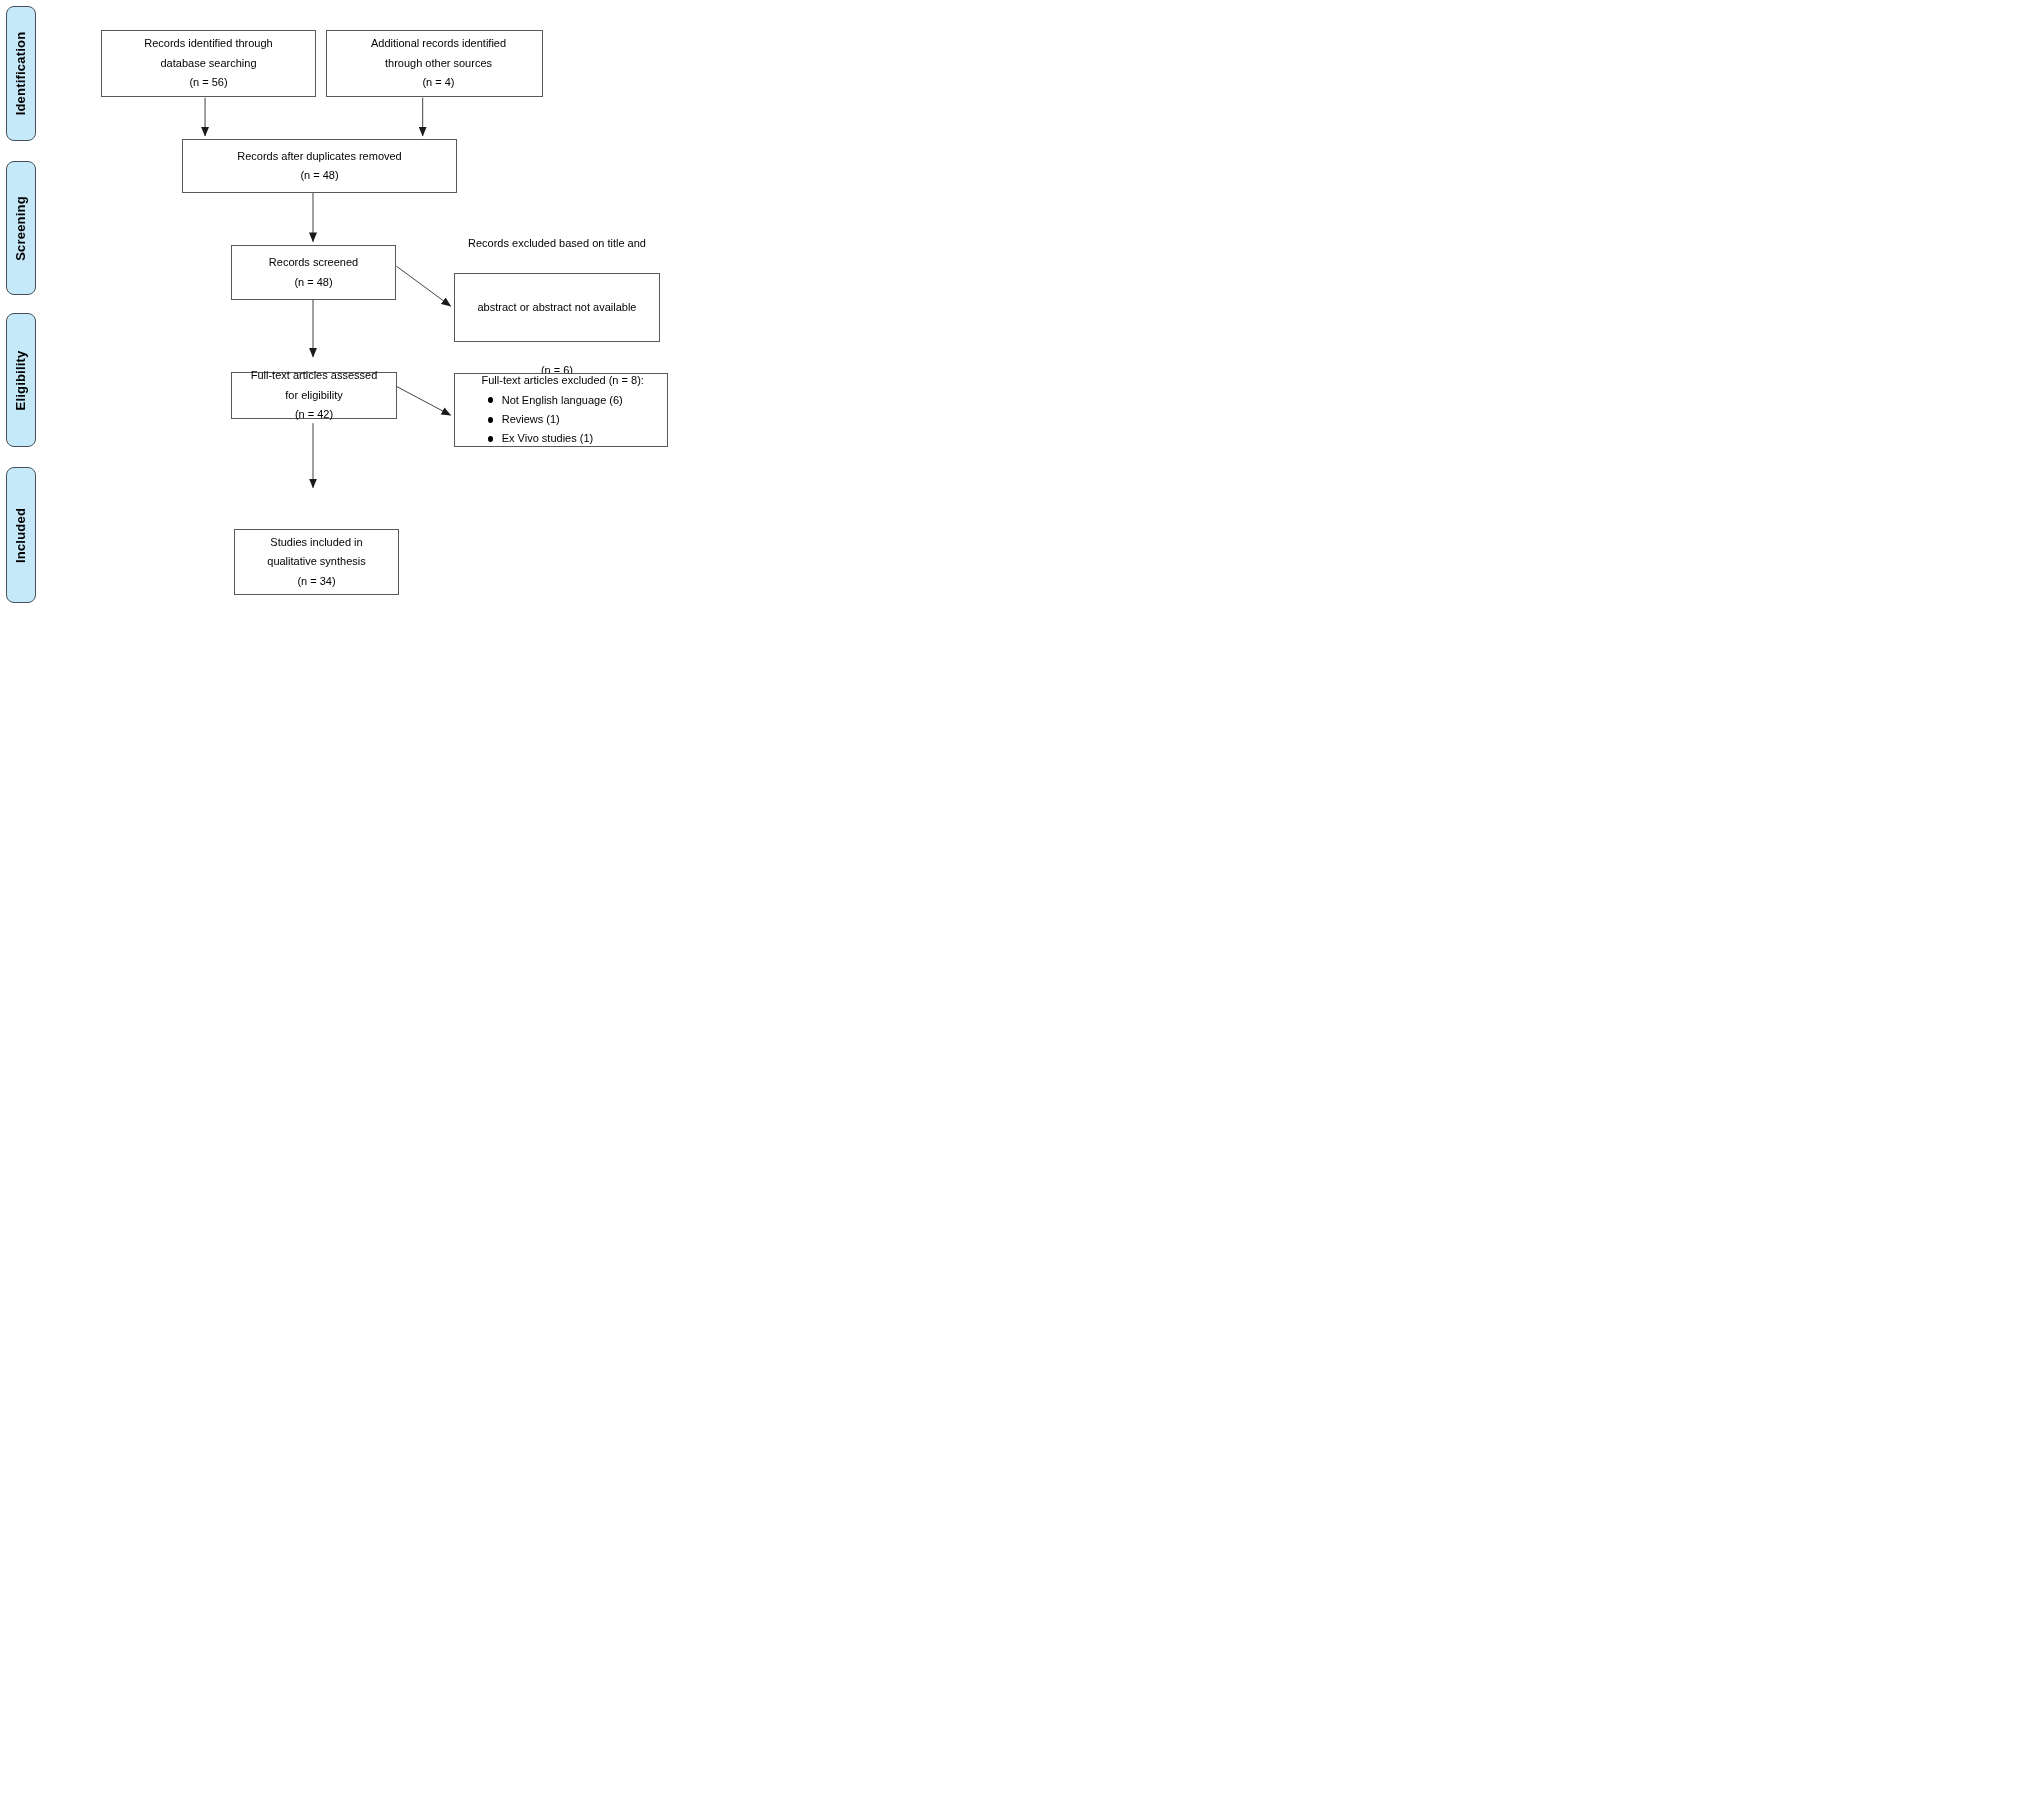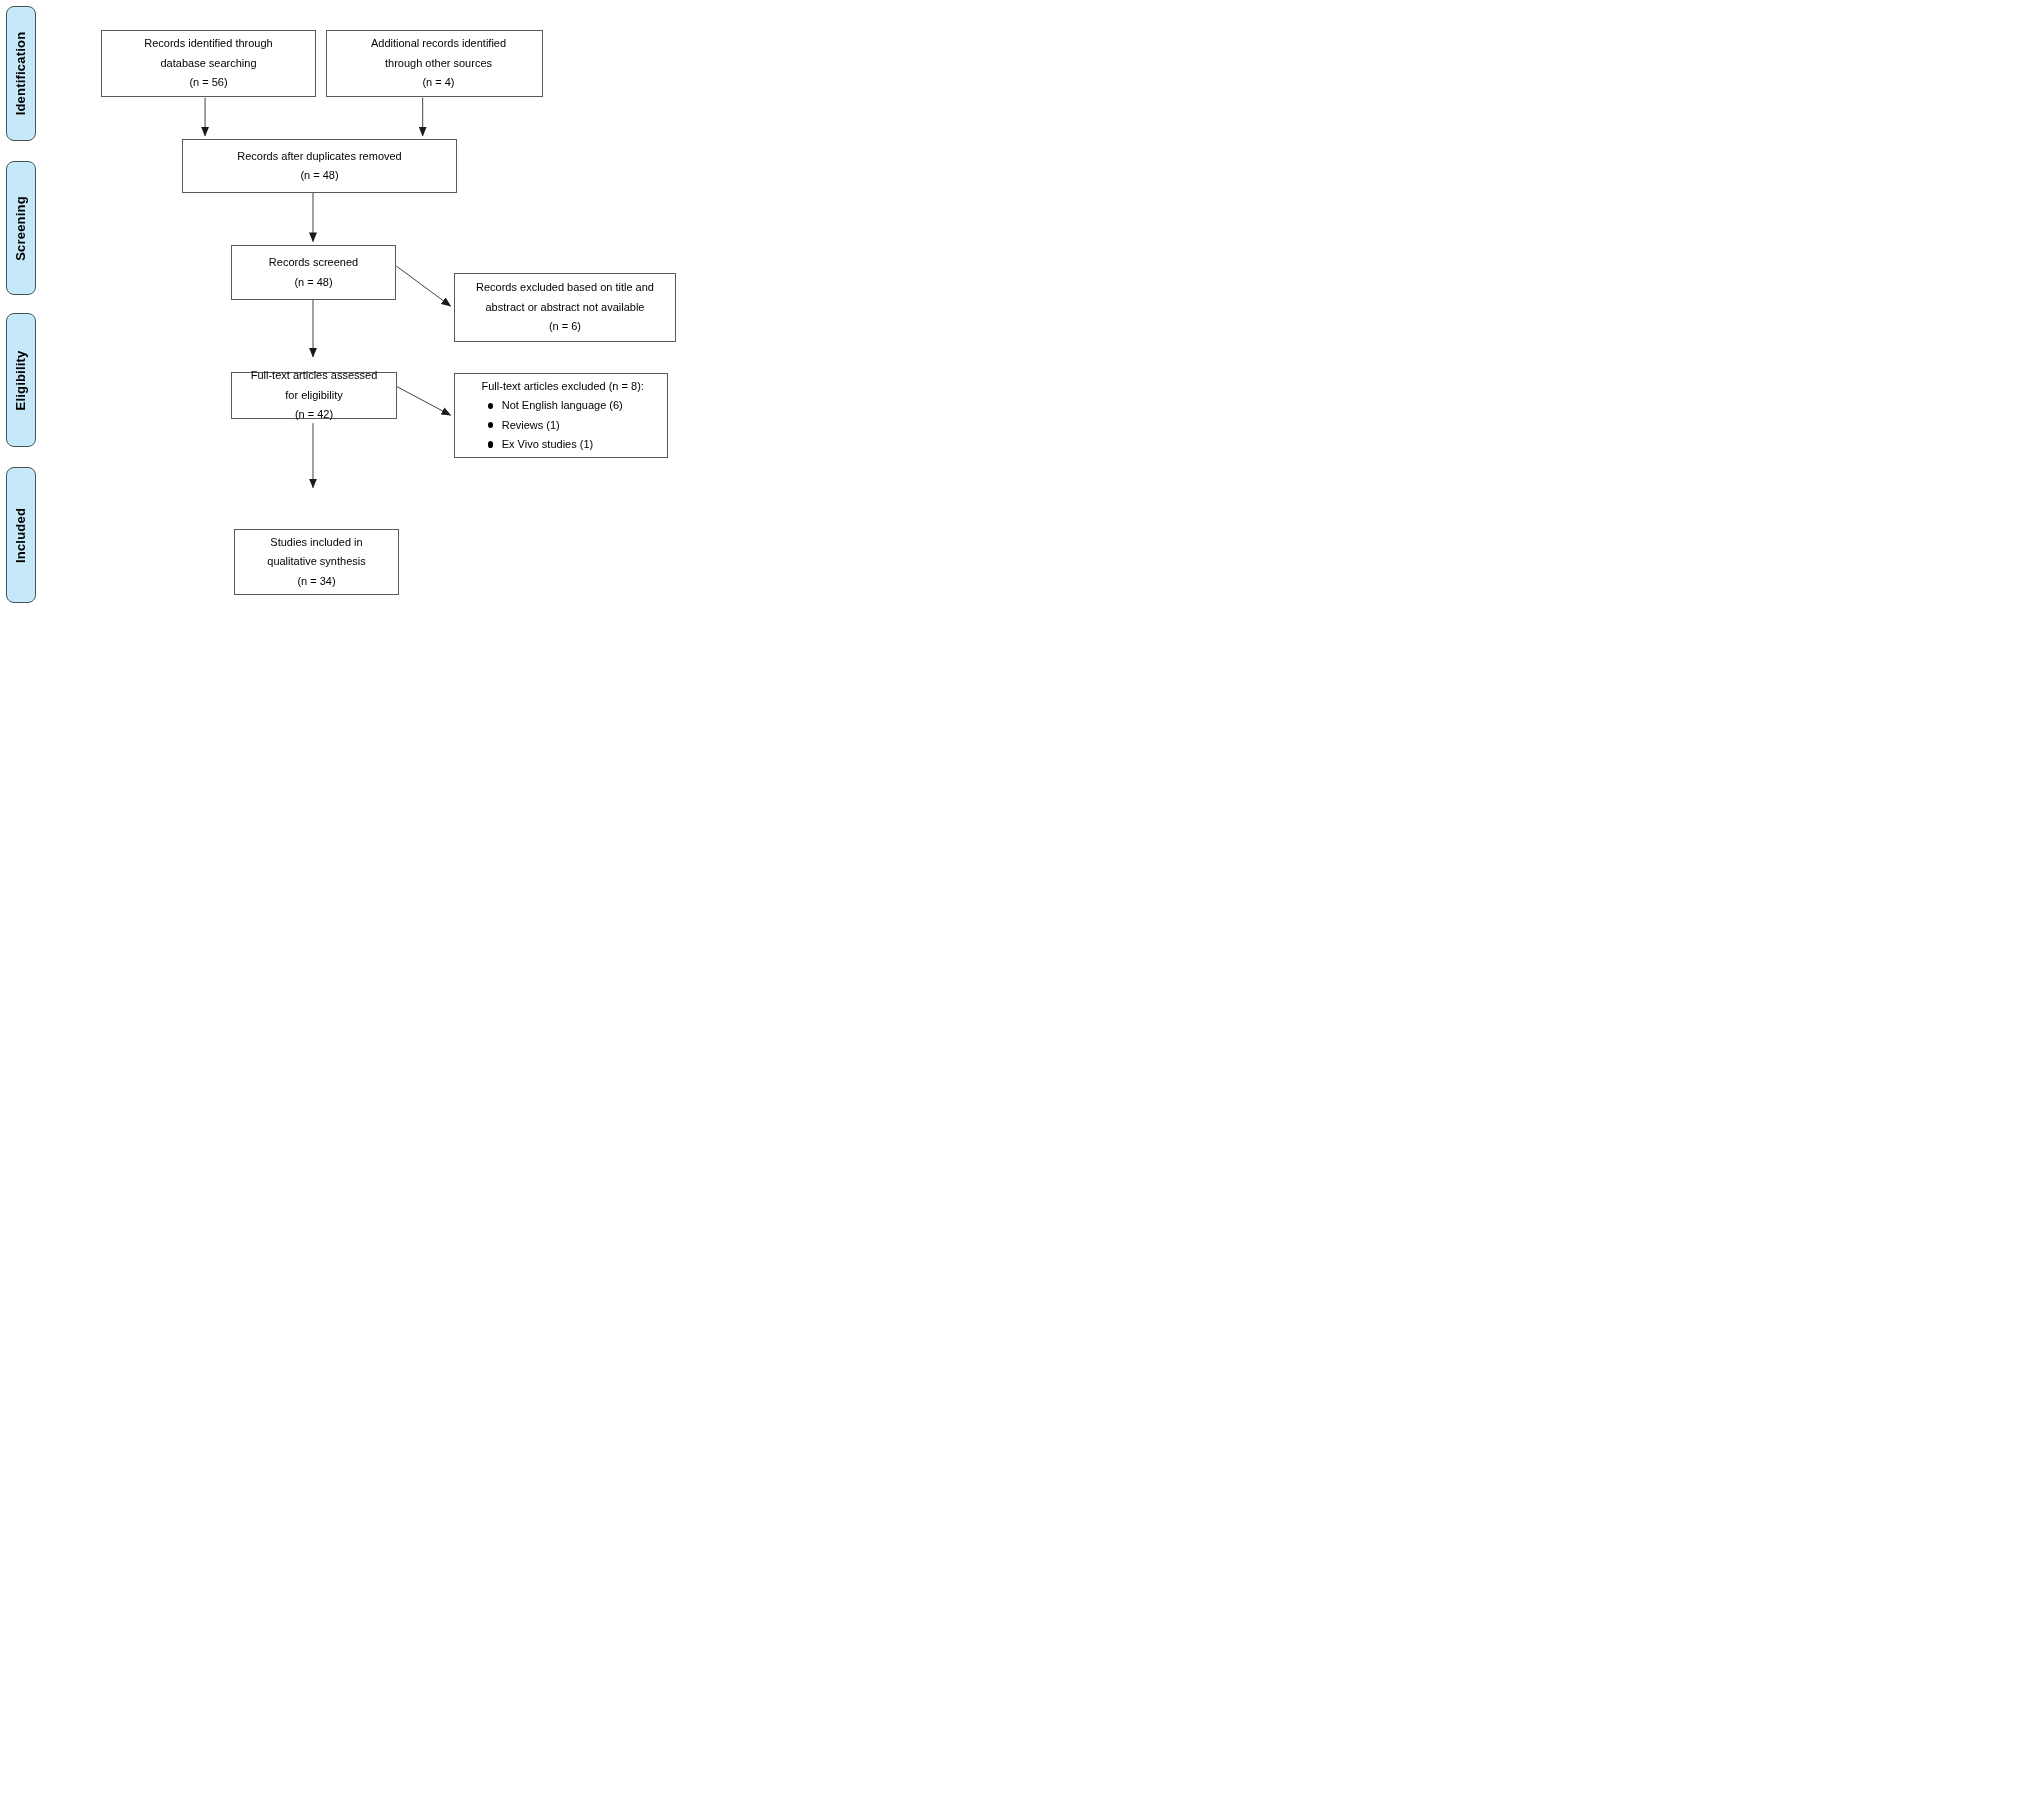--- a/index.html
+++ b/index.html
@@ -130,33 +130,33 @@
   <div class="pbox" style="left:182px;top:139px;width:275px;height:54px;">
     <div class="line">Records after duplicates removed</div>
     <div class="line">(n = 48)</div>
   </div>
 
   <div class="pbox" style="left:231px;top:245px;width:165px;height:55px;">
     <div class="line">Records screened</div>
     <div class="line">(n = 48)</div>
   </div>
 
-  <div class="pbox" style="left:454px;top:273px;width:222px;height:69px;">
+  <div class="pbox" style="left:454px;top:273px;width:206px;height:69px;gap:44px;">
     <div class="line">Records excluded based on title and</div>
     <div class="line">abstract or abstract not available</div>
     <div class="line">(n = 6)</div>
   </div>
 
   <div class="pbox" style="left:231px;top:372px;width:166px;height:47px;">
     <div class="line">Full-text articles assessed</div>
     <div class="line">for eligibility</div>
     <div class="line">(n = 42)</div>
   </div>
 
-  <div class="pbox listbox" style="left:454px;top:373px;width:214px;height:85px;">
+  <div class="pbox listbox" style="left:454px;top:373px;width:214px;height:74px;">
     <div class="b7-header">Full-text articles excluded (n = 8):</div>
     <div class="bullet-row">
       <span class="dot"></span>
       <span class="line">Not English language (6)</span>
     </div>
     <div class="bullet-row">
       <span class="dot"></span>
       <span class="line">Reviews (1)</span>
     </div>
     <div class="bullet-row">

